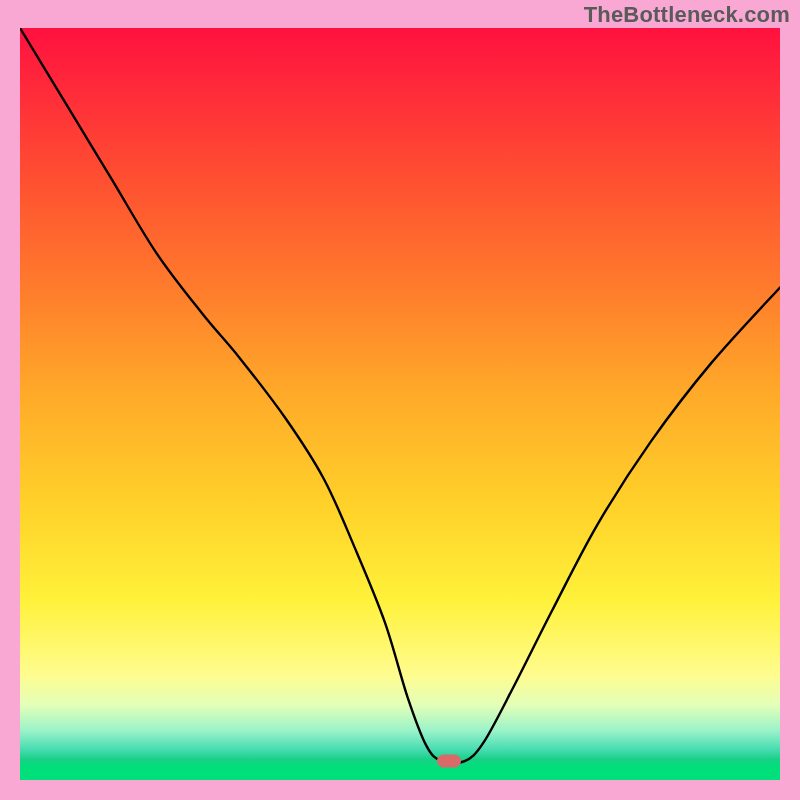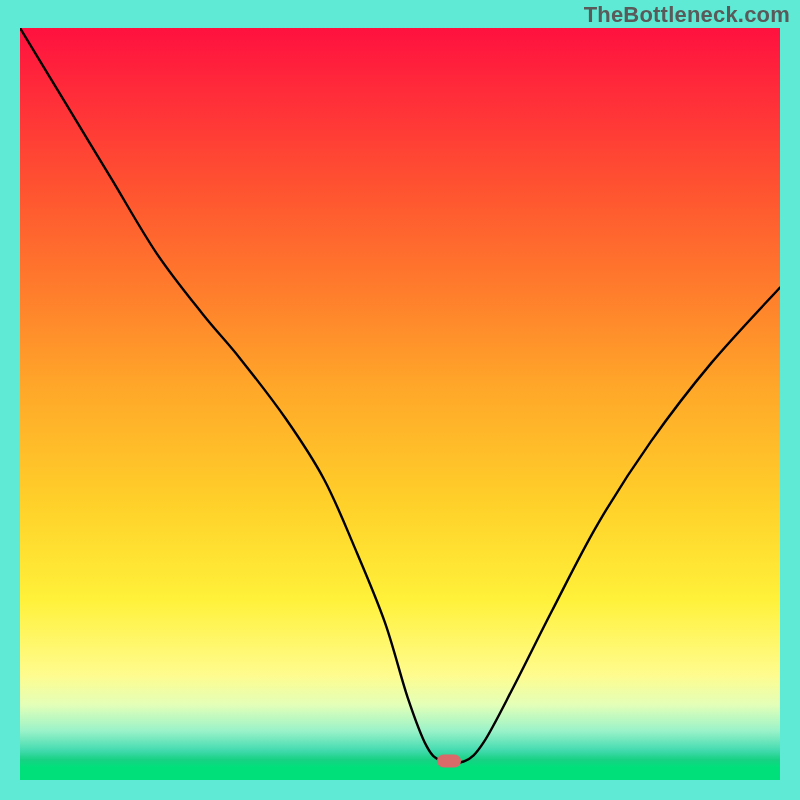--- a/index.html
+++ b/index.html
@@ -8,21 +8,21 @@
     width: 800px;
     height: 800px;
     background: #000;
     overflow: hidden;
     font-family: Arial, Helvetica, sans-serif;
   }
   .wrapper {
     position: relative;
     width: 800px;
     height: 800px;
-    background: #5eead4;
+    background: #f9a8d4;
   }
   .watermark {
     position: absolute;
     top: 2px;
     right: 10px;
     color: #5a5a5a;
     font-size: 22px;
     font-weight: 600;
     letter-spacing: 0.2px;
     z-index: 10;

